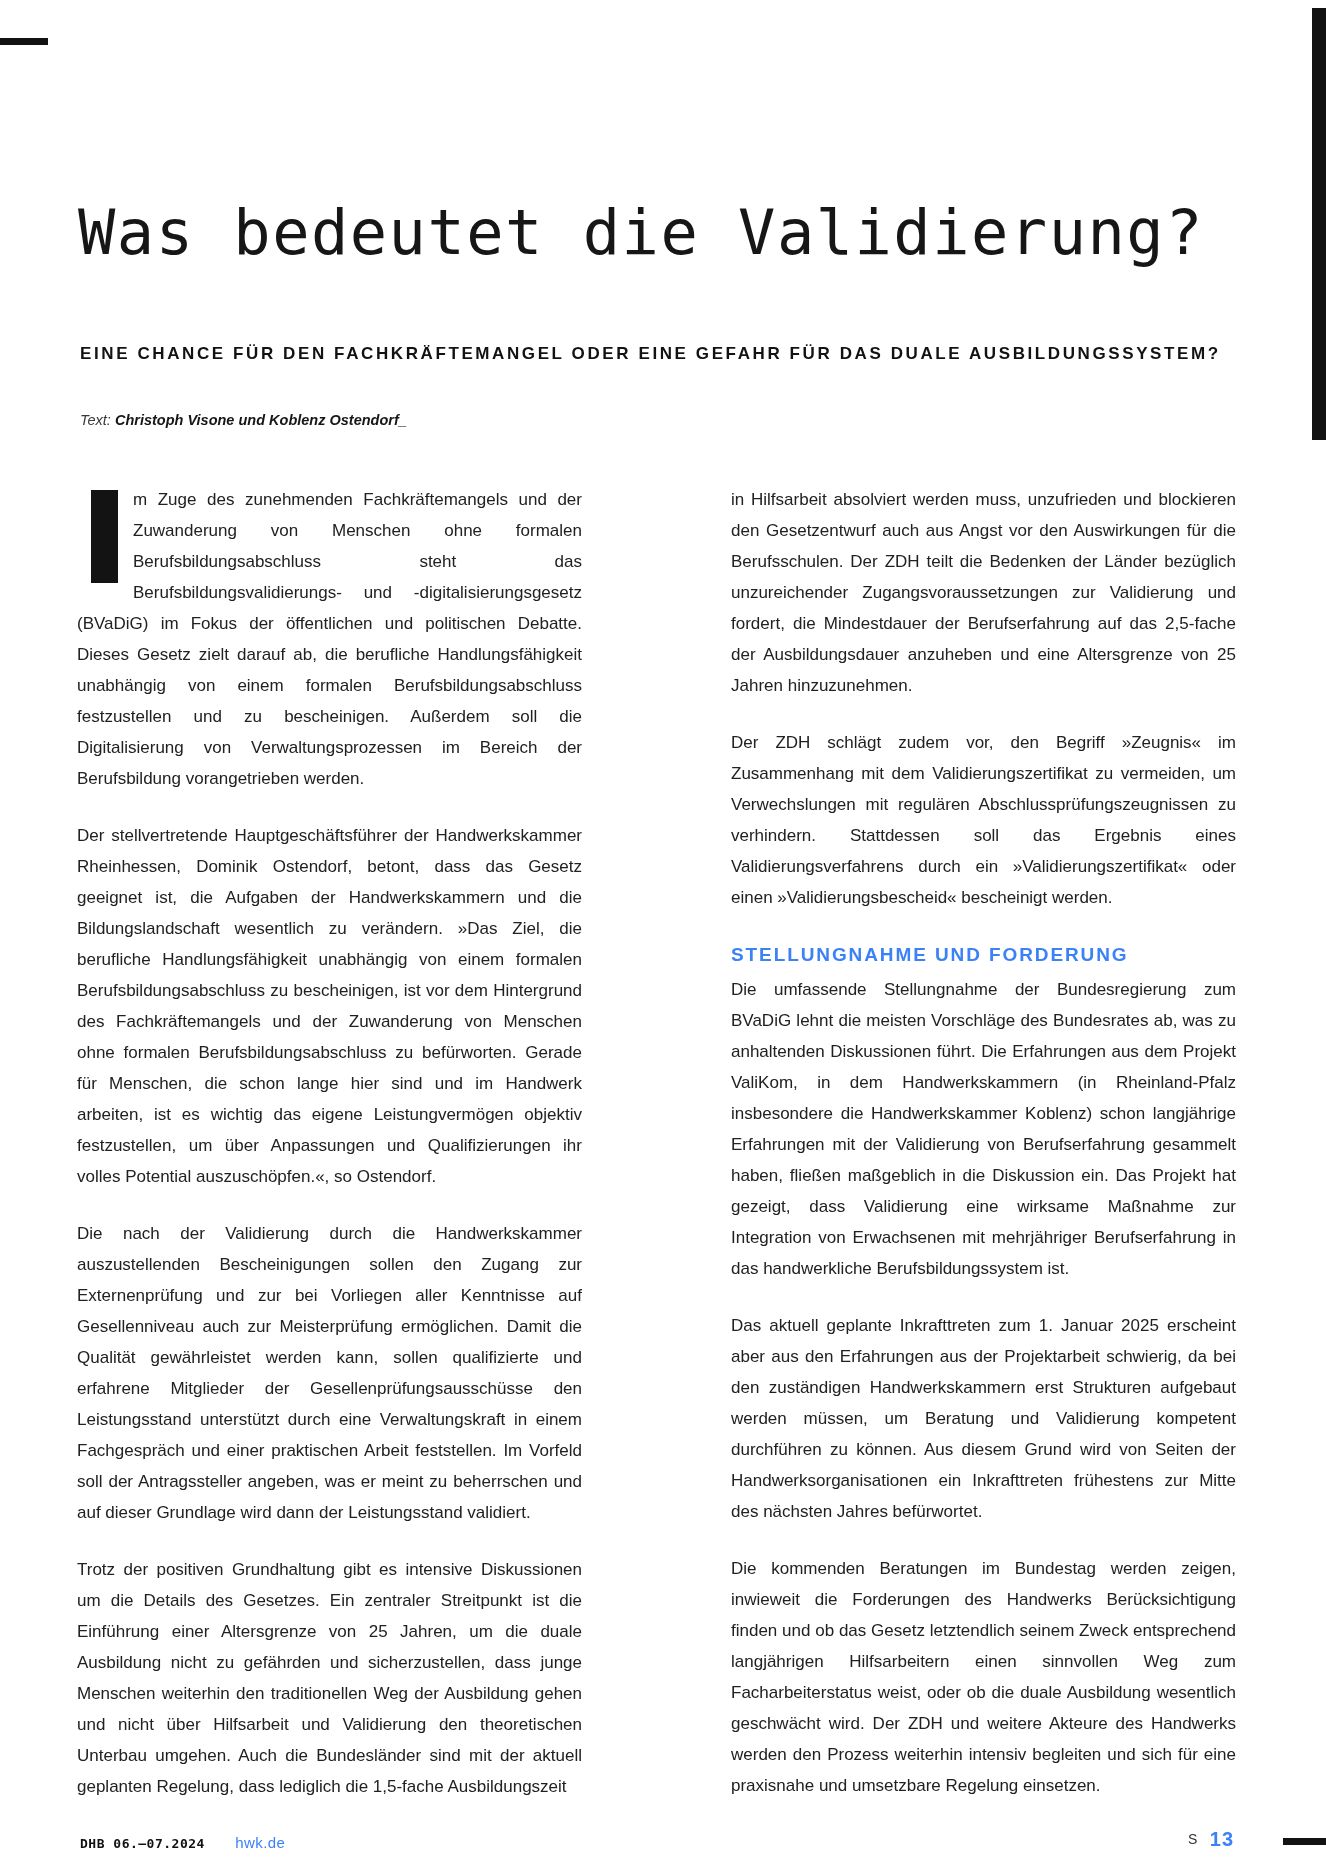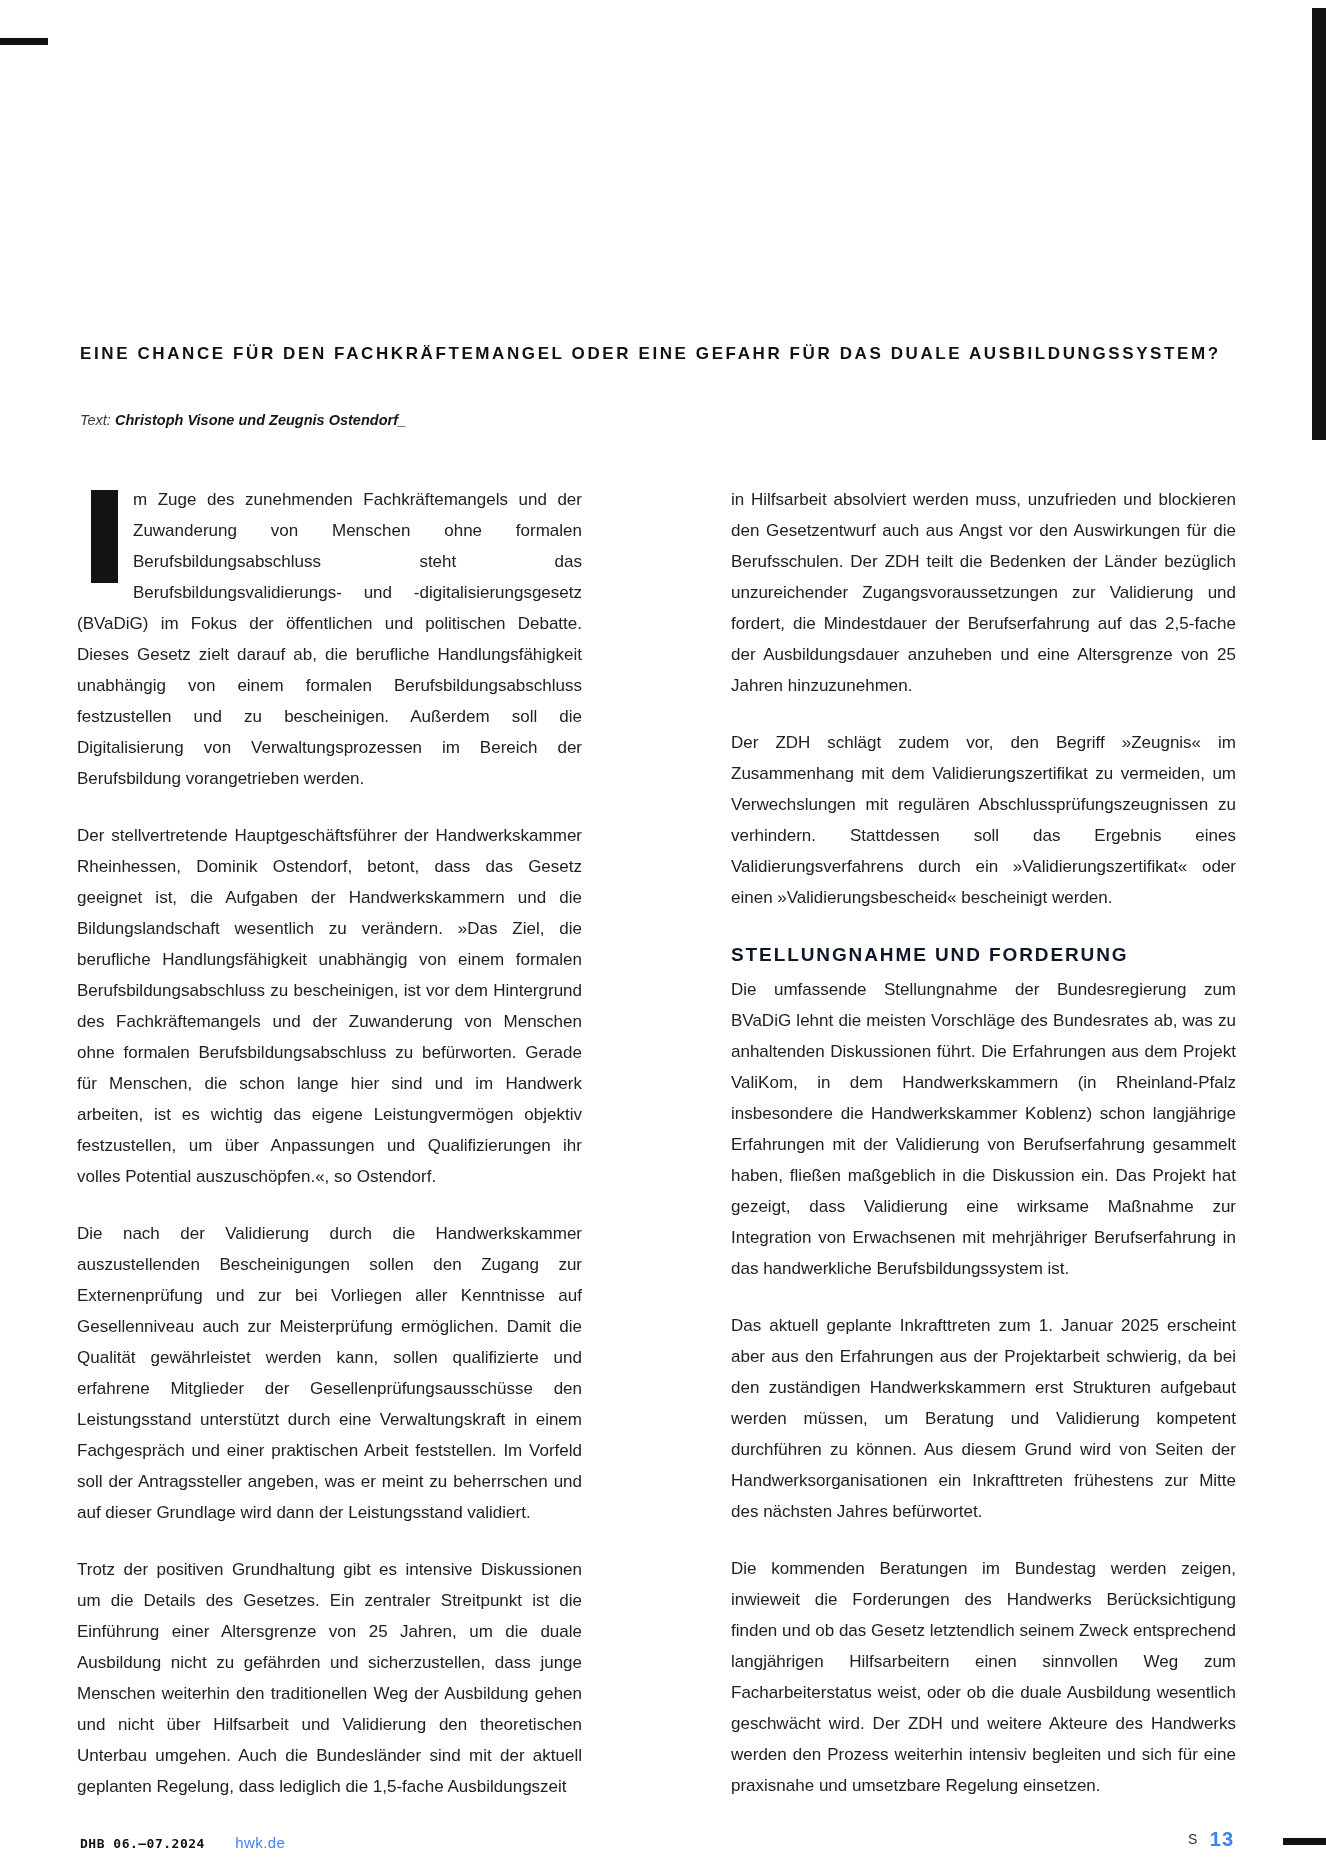--- a/index.html
+++ b/index.html
@@ -42,21 +42,21 @@
   
   .col{
     position:absolute;top:484px;width:505px;
     font-size:17px;line-height:31px;text-align:justify;color:#212121;
     hyphens:auto;overflow-wrap:break-word;
   }
   .col-left{left:77px;}
   .col-right{left:731px;}
   .body-para{margin:0 0 26px 0;}
   .col-heading{
-    font-size:19px;font-weight:bold;letter-spacing:1.9px;color:#0f172a;
+    font-size:19px;font-weight:bold;letter-spacing:1.9px;color:#3b82f6;
     margin:2px 0 4px 0;white-space:nowrap;text-align:left;
   }
   .dropcap{
     float:left;width:27px;height:93px;background:#131313;
     margin:6px 15px 0 14px;color:transparent;overflow:hidden;
     font-size:86px;line-height:93px;
   }
 
   
   .footer-left{position:absolute;left:80px;top:1834px;white-space:nowrap;}
@@ -71,25 +71,26 @@
 </style>
 </head>
 <body>
 
 <div class="page">
 
   <div class="top-rule"></div>
   <div class="edge-bar"></div>
 
 
+  <h1 class="title">Was bedeutet die Validierung?</h1>
   <h2 class="subtitle">EINE CHANCE FÜR DEN FACHKRÄFTEMANGEL ODER EINE GEFAHR FÜR DAS DUALE AUSBILDUNGSSYSTEM?</h2>
 
   <p class="byline">
     <span class="byline-label">Text:</span>
-    <span class="byline-authors">Christoph Visone und Zeugnis Ostendorf_</span>
+    <span class="byline-authors">Christoph Visone und Koblenz Ostendorf_</span>
   </p>
 
   <main>
     <section class="col col-left">
         <p class="body-para"><span class="dropcap">I</span>m Zuge des zunehmenden Fachkräftemangels und der Zuwanderung von Menschen ohne formalen Berufsbildungsabschluss steht das Berufsbildungsvalidierungs- und -digitalisierungsgesetz (BVaDiG) im Fokus der öffentlichen und politischen Debatte. Dieses Gesetz zielt darauf ab, die berufliche Handlungsfähigkeit unabhängig von einem formalen Berufsbildungsabschluss festzustellen und zu bescheinigen. Außerdem soll die Digitalisierung von Verwaltungsprozessen im Bereich der Berufsbildung vorangetrieben werden.</p>
         <p class="body-para">Der stellvertretende Hauptgeschäftsführer der Handwerkskammer Rheinhessen, Dominik Ostendorf, betont, dass das Gesetz geeignet ist, die Aufgaben der Handwerkskammern und die Bildungslandschaft wesentlich zu verändern. »Das Ziel, die berufliche Handlungsfähigkeit unabhängig von einem formalen Berufsbildungsabschluss zu bescheinigen, ist vor dem Hintergrund des Fachkräftemangels und der Zuwanderung von Menschen ohne formalen Berufsbildungsabschluss zu befürworten. Gerade für Menschen, die schon lange hier sind und im Handwerk arbeiten, ist es wichtig das eigene Leistungvermögen objektiv festzustellen, um über Anpassungen und Qualifizierungen ihr volles Potential auszuschöpfen.«, so Ostendorf.</p>
         <p class="body-para">Die nach der Validierung durch die Handwerkskammer auszustellenden Bescheinigungen sollen den Zugang zur Externenprüfung und zur bei Vorliegen aller Kenntnisse auf Gesellenniveau auch zur Meisterprüfung ermöglichen. Damit die Qualität gewährleistet werden kann, sollen qualifizierte und erfahrene Mitglieder der Gesellenprüfungsausschüsse den Leistungsstand unterstützt durch eine Verwaltungskraft in einem Fachgespräch und einer praktischen Arbeit feststellen. Im Vorfeld soll der Antragssteller angeben, was er meint zu beherrschen und auf dieser Grundlage wird dann der Leistungsstand validiert.</p>
         <p class="body-para">Trotz der positiven Grundhaltung gibt es intensive Diskussionen um die Details des Gesetzes. Ein zentraler Streitpunkt ist die Einführung einer Altersgrenze von 25 Jahren, um die duale Ausbildung nicht zu gefährden und sicherzustellen, dass junge Menschen weiterhin den traditionellen Weg der Ausbildung gehen und nicht über Hilfsarbeit und Validierung den theoretischen Unterbau umgehen. Auch die Bundesländer sind mit der aktuell geplanten Regelung, dass lediglich die 1,5-fache Ausbildungszeit</p>
       </section>
     <section class="col col-right">

